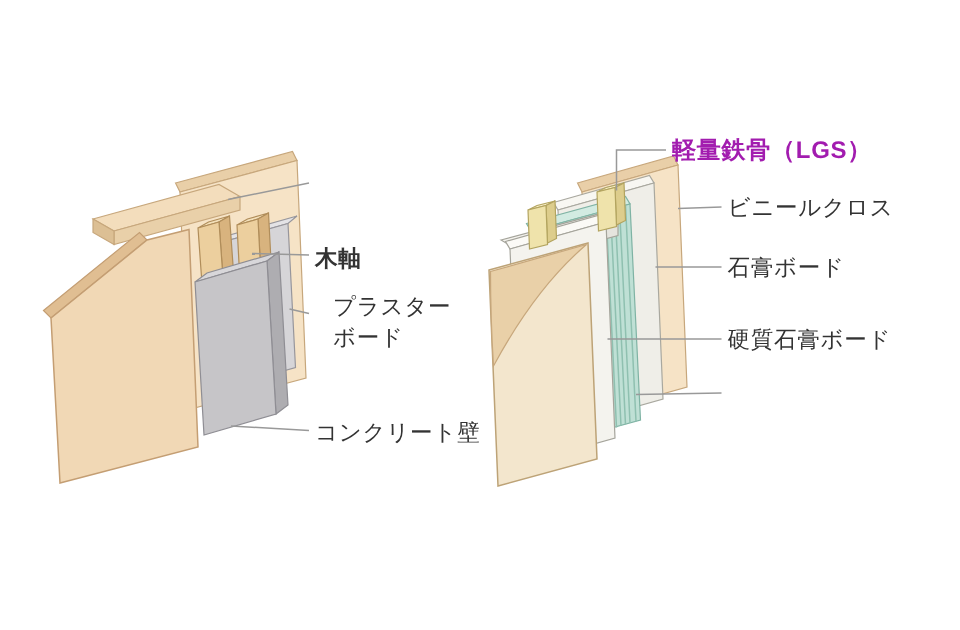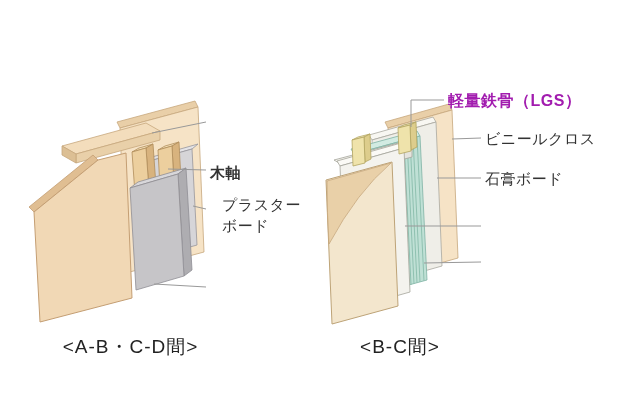--- a/index.html
+++ b/index.html
@@ -91,21 +91,21 @@
       <line x1="481" y1="138" x2="452" y2="139"></line>
       <line x1="481" y1="178" x2="437" y2="178"></line>
       <line x1="481" y1="226" x2="405" y2="226"></line>
       <line x1="481" y1="262" x2="424" y2="263"></line>
     </g>
   </svg>
 
   <div class="label" style="left:210px;top:162px;font-weight:bold;">木軸</div>
   <div class="label" style="left:210px;top:194px;margin-left:12px;">プラスター
 ボード</div>
+  <div class="label" style="left:210px;top:278px;">コンクリート壁</div>
 
   <div class="label bold" style="left:448px;top:90px;">軽量鉄骨（LGS）</div>
   <div class="label" style="left:485px;top:128px;">ビニールクロス</div>
   <div class="label" style="left:485px;top:168px;">石膏ボード</div>
+  <div class="label" style="left:485px;top:216px;">硬質石膏ボード</div>
 
-  <div class="caption" style="left:48px;top:334px;width:165px;">&lt;A-B・C-D間&gt;</div>
-  <div class="caption" style="left:345px;top:334px;width:110px;">&lt;B-C間&gt;</div>
 
 </div>
 
 </body></html>

